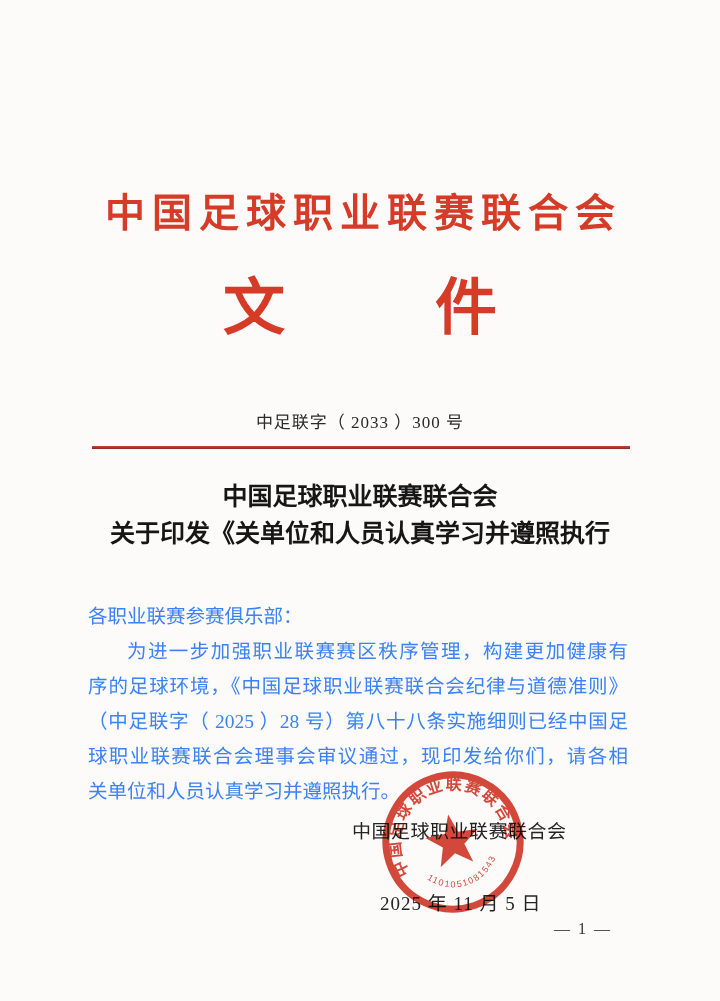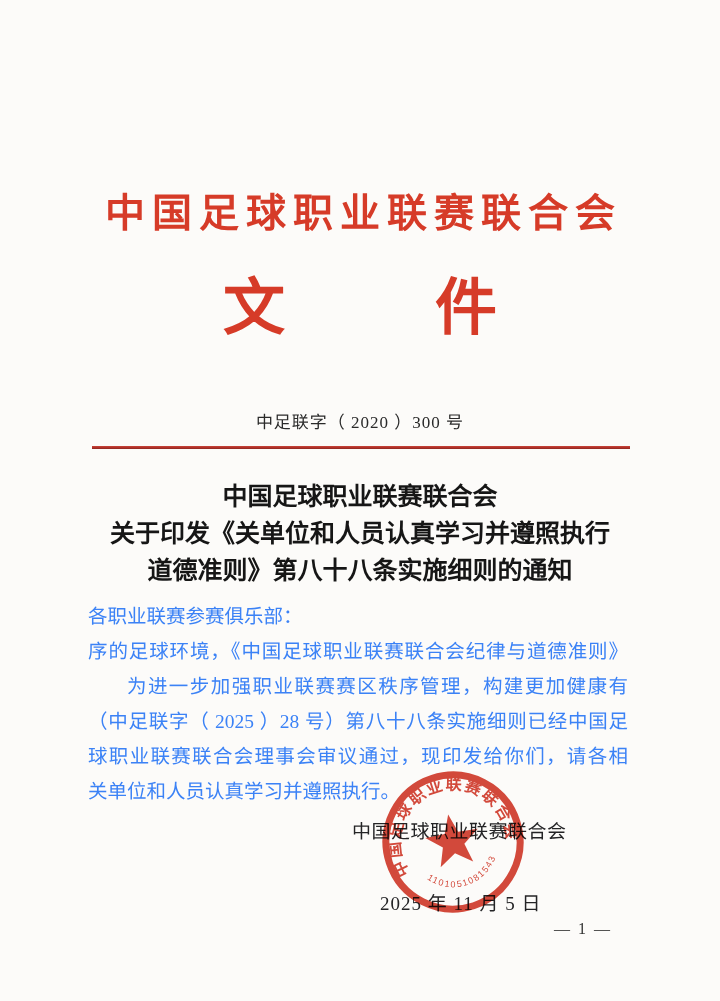--- a/index.html
+++ b/index.html
@@ -97,34 +97,33 @@
 
 <div class="page">
 
   <div class="org-name">中国足球职业联赛联合会</div>
 
   <div class="doc-type">
     <span>文</span>
     <span>件</span>
   </div>
 
-  <div class="doc-number">中足联字（ 2020 ）300 号</div>
+  <div class="doc-number">中足联字（ 2033 ）300 号</div>
 
   <div class="red-rule"></div>
 
   <div class="title-block">
     <div>中国足球职业联赛联合会</div>
     <div>关于印发《关单位和人员认真学习并遵照执行</div>
-    <div>道德准则》第八十八条实施细则的通知</div>
   </div>
 
   <div class="body-block">
     <div class="line">各职业联赛参赛俱乐部：</div>
+    <div class="jline indent">为进一步加强职业联赛赛区秩序管理，构建更加健康有</div>
     <div class="jline">序的足球环境，《中国足球职业联赛联合会纪律与道德准则》</div>
-    <div class="jline indent">为进一步加强职业联赛赛区秩序管理，构建更加健康有</div>
     <div class="jline">（中足联字（ 2025 ）28 号）第八十八条实施细则已经中国足</div>
     <div class="jline">球职业联赛联合会理事会审议通过，现印发给你们，请各相</div>
     <div class="line">关单位和人员认真学习并遵照执行。</div>
   </div>
 
   <div class="sig-org">中国足球职业联赛联合会</div>
   <div class="sig-date">2025 年 11 月 5 日</div>
 
   <svg class="seal" viewBox="-76 -76 152 152" xmlns="http://www.w3.org/2000/svg">
     <g transform="rotate(-18)">

